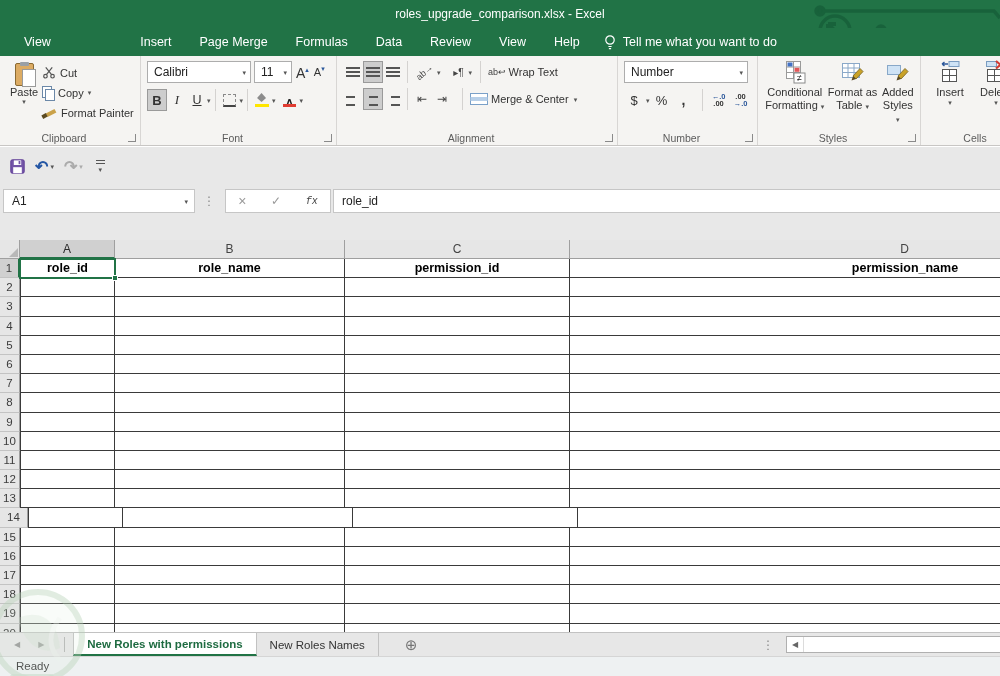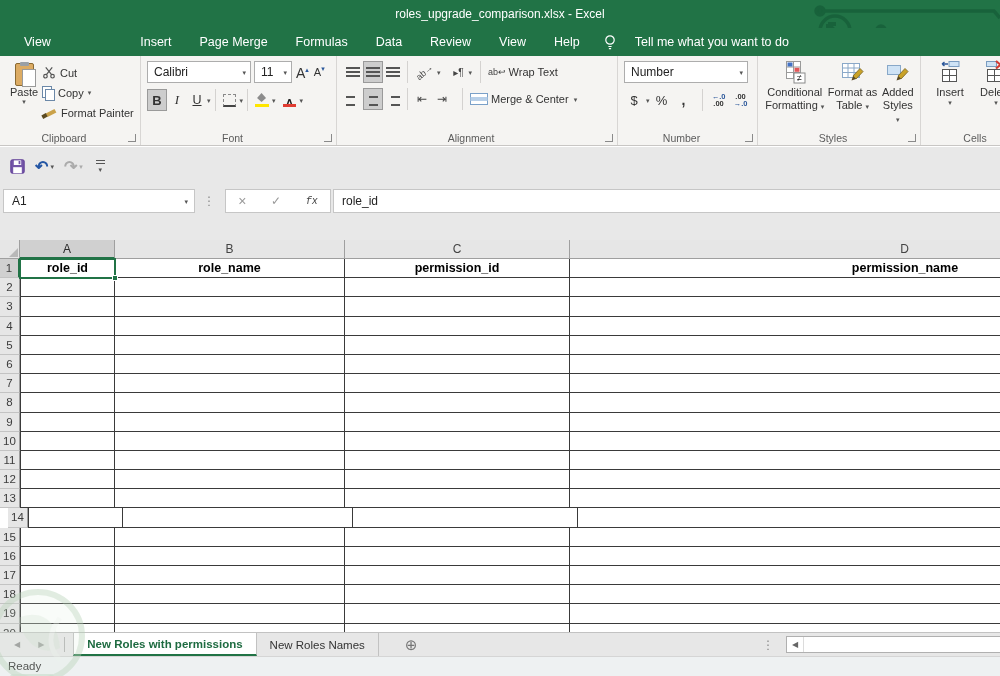--- a/index.html
+++ b/index.html
@@ -12,21 +12,21 @@
   
   .titlebar { position:absolute; top:0; left:0; right:0; height:28px; background:#217346; }
   .title-text { position:absolute; left:0; right:0; top:0; height:28px; line-height:28px;
     text-align:center; color:#fff; font-size:12px; }
   .wm-circuit { position:absolute; top:2px; right:0; pointer-events:none; opacity:.85; }
   
   .tabrow { position:absolute; top:28px; left:0; right:0; height:28px; background:#217346;
     display:flex; align-items:stretch; padding-left:10px; }
   .rtab { color:#fff; font-size:12.5px; line-height:28px; padding:0 14px; white-space:nowrap; cursor:default; }
   .rtab.active { background:#f5f4f2; color:#217346;margin-top:48px; }
-  .tellme { display:flex; align-items:center; gap:19px; color:#fff; font-size:12.5px; margin-left:10px; white-space:nowrap; }
+  .tellme { display:flex; align-items:center; gap:7px; color:#fff; font-size:12.5px; margin-left:10px; white-space:nowrap; }
   
   .ribbon { position:absolute; top:56px; left:0; right:0; height:90px; background:#f5f4f2;
     border-bottom:1px solid #c8c6c4; display:flex; overflow:hidden; }
   .group { position:relative; border-right:1px solid #d8d6d4; padding:5px 4px 16px 6px; flex:none; }
   .group-label { position:absolute; bottom:1px; left:0; right:12px; text-align:center;
     font-size:10.5px; color:#5c5c5c; }
   .launcher { position:absolute; bottom:3px; right:4px; width:8px; height:8px;
     border-right:1.5px solid #8a8a8a; border-bottom:1.5px solid #8a8a8a; }
   .row { display:flex; align-items:center; }
   .vsep { width:1px; background:#d4d2d0; height:22px; margin:0 4px; flex:none; }
@@ -152,21 +152,21 @@
   .stab.active { background:#fff; color:#1e6b41; font-weight:bold; border-bottom:2px solid #217346; }
   .addsheet { display:flex; align-items:center; margin-left:26px; color:#757575; font-size:15px; }
   .sb-spacer { flex:1; }
   .sb-dots { display:flex; align-items:center; color:#8a8a8a; font-size:12px; padding-right:12px; }
   .hscroll { width:214px; margin:3px 0; background:#fff; border:1px solid #b0b0b0; border-right:none; display:flex; }
   .hs-arrow { width:17px; border-right:1px solid #dcdcdc; display:flex; align-items:center; justify-content:center;
     color:#666; font-size:8px; }
   .hs-track { flex:1; background:#fff; }
   
   .statusbar { position:absolute; top:656px; left:0; right:0; height:20px; background:#eef1f2;
-    border-top:1px solid #d5d5d5; font-size:11.5px; color:#3c3c3c; line-height:19px; padding-left:8px; }
+    border-top:1px solid #d5d5d5; font-size:11.5px; color:#3c3c3c; line-height:19px; padding-left:16px; }
   
   .wm-logo { position:absolute; left:-12px; top:588px; pointer-events:none; opacity:.42; z-index:30; }
 </style>
 </head>
 <body>
 
 <div class="app">
 
   <div class="titlebar">
     <div class="title-text">roles_upgrade_comparison.xlsx  -  Excel</div>
@@ -586,21 +586,21 @@
           <div class="cell" style="width: 670px; line-height: 18.2px;"></div>
         </div>
         <div class="grow" style="height: 19.2px;">
           <div class="rowh" style="width: 20px; line-height: 18.2px;">13</div>
           <div class="cell vr vl" style="width: 95px; line-height: 18.2px;"></div>
           <div class="cell vr" style="width: 230px; line-height: 18.2px;"></div>
           <div class="cell vr" style="width: 225px; line-height: 18.2px;"></div>
           <div class="cell" style="width: 670px; line-height: 18.2px;"></div>
         </div>
         <div class="grow" style="height: 19.2px;">
-          <div class="rowh" style="width: 20px; line-height: 18.2px; margin-left: 8px;">14</div>
+          <div class="rowh" style="width: 28px; line-height: 18.2px;">14</div>
           <div class="cell vr vl" style="width: 95px; line-height: 18.2px;"></div>
           <div class="cell vr" style="width: 230px; line-height: 18.2px;"></div>
           <div class="cell vr" style="width: 225px; line-height: 18.2px;"></div>
           <div class="cell" style="width: 670px; line-height: 18.2px;"></div>
         </div>
         <div class="grow" style="height: 19.2px;">
           <div class="rowh" style="width: 20px; line-height: 18.2px;">15</div>
           <div class="cell vr vl" style="width: 95px; line-height: 18.2px;"></div>
           <div class="cell vr" style="width: 230px; line-height: 18.2px;"></div>
           <div class="cell vr" style="width: 225px; line-height: 18.2px;"></div>

